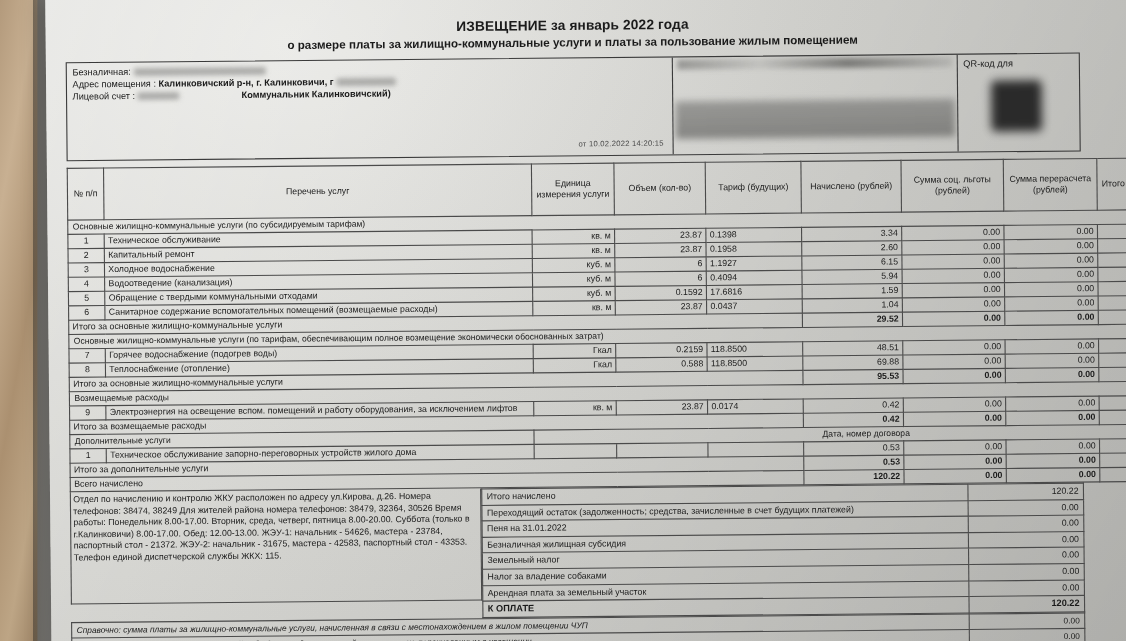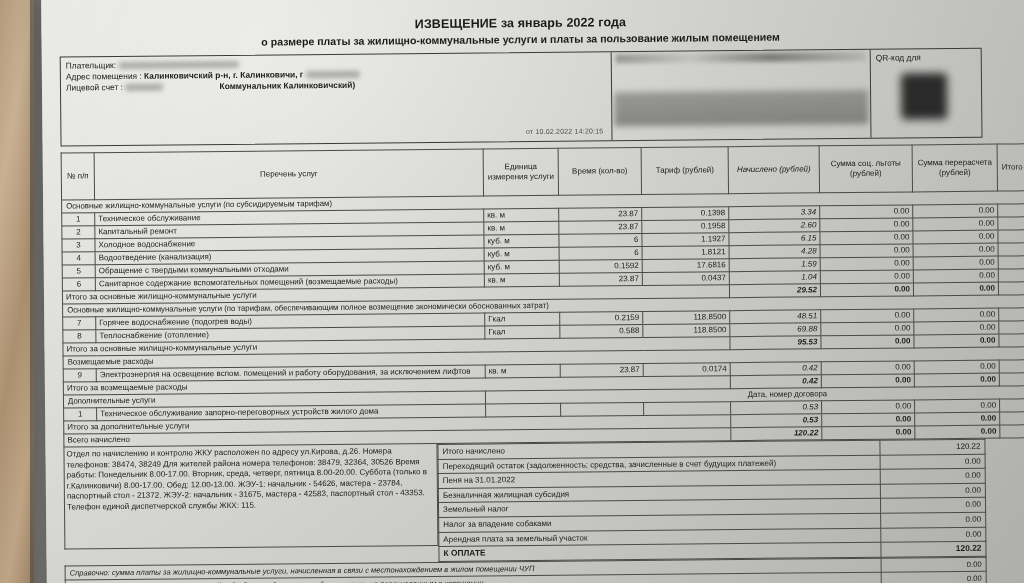--- a/index.html
+++ b/index.html
@@ -89,24 +89,24 @@
   table{border-collapse:collapse;width:100%;table-layout:fixed;}
   .main-tbl{margin-top:6px;font-size:8px;}
   .main-tbl td,.main-tbl th{
     border:0.9px solid #4a4a4a;padding:1px 3px;line-height:10px;vertical-align:middle;
   }
   .main-tbl thead th{
     text-align:center;font-weight:normal;font-size:8px;height:44px;line-height:10.5px;
   }
   .c-no{width:26px;text-align:center;}
   .c-name{width:382px;}
-  .c-unit{width:68px;text-align:left;}
+  .c-unit{width:68px;text-align:right;}
   .c-vol{width:76px;text-align:right;}
-  .c-tar{width:80px;text-align:right;}
-  .c-acc{width:84px;text-align:right;font-style:italic;}
+  .c-tar{width:80px;}
+  .c-acc{width:84px;text-align:right;}
   .c-ben{width:86px;text-align:right;}
   .c-rec{width:78px;text-align:right;}
   .c-tot{width:82px;text-align:right;}
   .grp td{font-size:7.8px;padding:1px 3px 1px 4px;}
   .sum-row td{font-weight:bold;}
   .sum-row td.lbl{font-weight:normal;}
   .tot-row td{font-weight:bold;}
   .nowrapname{white-space:nowrap;overflow:hidden;text-overflow:ellipsis;}
   .wrapname{white-space:normal;line-height:10px;}
   .center{text-align:center;}
@@ -136,21 +136,21 @@
 
 <div class="sheet">
   <div class="inner">
 
     <div class="title">ИЗВЕЩЕНИЕ за январь 2022 года</div>
     <div class="subtitle">о размере платы за  жилищно-коммунальные услуги и платы за пользование жилым помещением</div>
 
     <div class="payer-box">
       <div class="payer-left">
         <div class="payer-line">
-          <span>Плательщик:</span>
+          <span>Безналичная:</span>
           <span class="blur-sm" style="width:120px;height:7px;"></span>
         </div>
         <div class="payer-line">
           <span>Адрес помещения :</span>
           <b>Калинковичский р-н, г. Калинковичи, г</b>
           <span class="blur-sm" style="width:54px;height:7px;"></span>
         </div>
         <div class="payer-line">
           <span>Лицевой счет :</span>
           <span class="blur-sm" style="width:38px;height:7px;"></span>
@@ -167,22 +167,22 @@
         <div class="qr-blob"></div>
       </div>
     </div>
 
     <table class="main-tbl">
       <thead>
         <tr>
           <th class="c-no">№ п/п</th>
           <th class="c-name">Перечень услуг</th>
           <th class="c-unit">Единица измерения услуги</th>
-          <th class="c-vol center">Время (кол-во)</th>
-          <th class="c-tar center">Тариф (рублей)</th>
+          <th class="c-vol center">Объем (кол-во)</th>
+          <th class="c-tar center">Тариф (будущих)</th>
           <th class="c-acc center">Начислено (рублей)</th>
           <th class="c-ben center">Сумма соц. льготы (рублей)</th>
           <th class="c-rec center">Сумма перерасчета (рублей)</th>
           <th class="c-tot center">Итого сумма (рублей)</th>
         </tr>
       </thead>
       <tbody>
 
         <tr class="grp">
           <td colspan="9">Основные жилищно-коммунальные услуги (по субсидируемым тарифам)</td>
@@ -218,22 +218,22 @@
           <td class="c-acc">6.15</td>
           <td class="c-ben">0.00</td>
           <td class="c-rec">0.00</td>
           <td class="c-tot">7.16</td>
         </tr>
         <tr>
           <td class="c-no">4</td>
           <td class="c-name nowrapname">Водоотведение (канализация)</td>
           <td class="c-unit">куб. м</td>
           <td class="c-vol">6</td>
-          <td class="c-tar">1.8121</td>
-          <td class="c-acc">4.28</td>
+          <td class="c-tar">0.4094</td>
+          <td class="c-acc">5.94</td>
           <td class="c-ben">0.00</td>
           <td class="c-rec">0.00</td>
           <td class="c-tot">5.94</td>
         </tr>
         <tr>
           <td class="c-no">5</td>
           <td class="c-name nowrapname">Обращение с твердыми коммунальными отходами</td>
           <td class="c-unit">куб. м</td>
           <td class="c-vol">0.1592</td>
           <td class="c-tar">17.6816</td>

